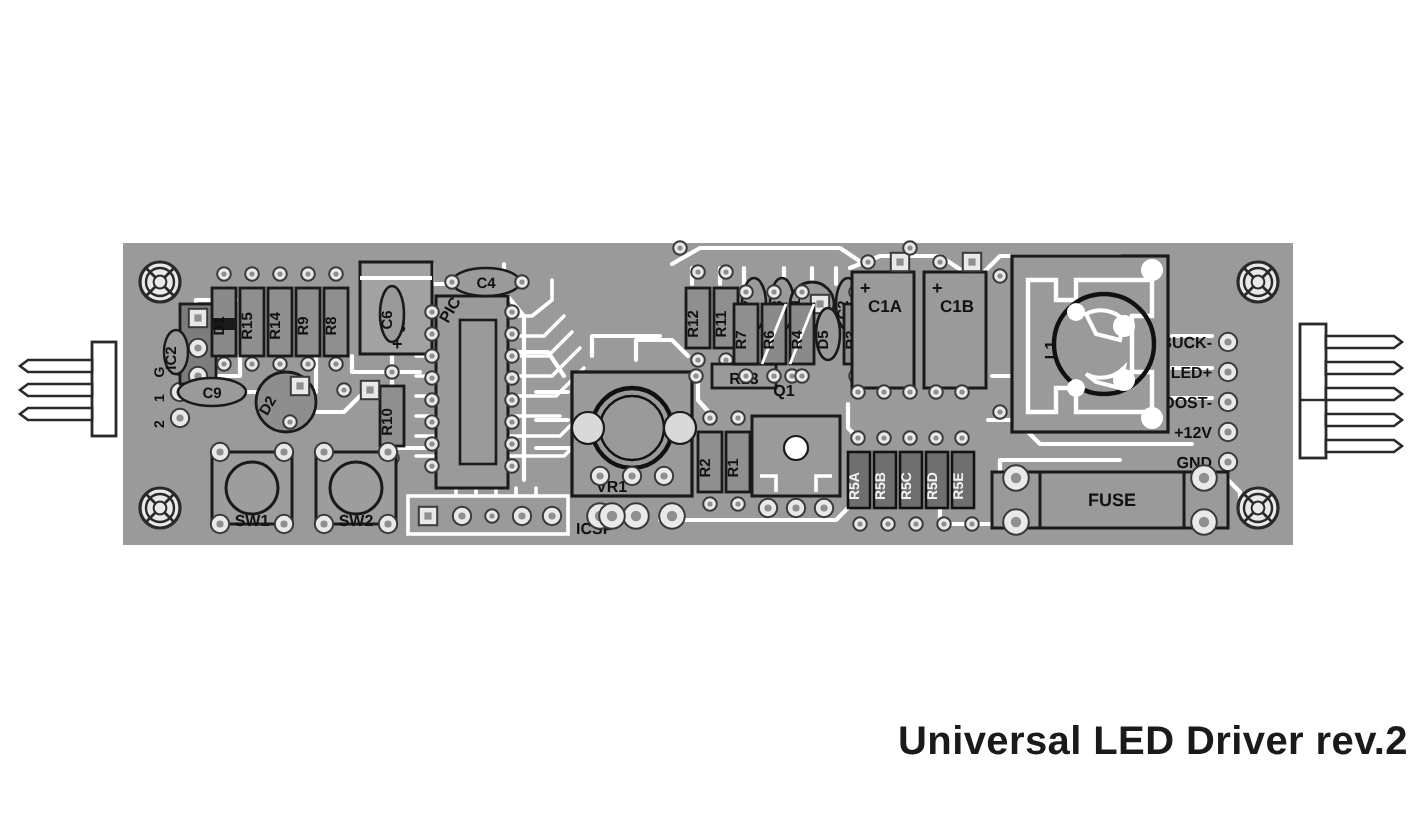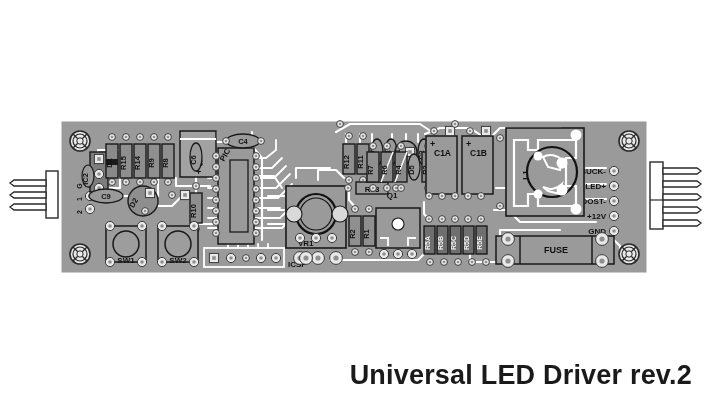--- a/index.html
+++ b/index.html
@@ -1,22 +1,22 @@
 <!DOCTYPE html>
 <html><head>
 <meta charset="utf-8">
 <style>
   html,body{margin:0;padding:0;background:#ffffff;}
   body{width:706px;height:418px;overflow:hidden;font-family:"Liberation Sans",sans-serif;}
   #stage{position:relative;width:706px;height:418px;background:#ffffff;}
   svg{display:block;}
   .ttl{
-    position:absolute; right:14px; top:360px;
+    position:absolute; right:2px; top:360px;
     font-family:"Liberation Sans",sans-serif;
-    font-weight:bold; font-size:27px; color:#1a1a1a;
+    font-weight:bold; font-size:20px; color:#1a1a1a;
     letter-spacing:.2px; white-space:nowrap;
   }
   text{font-family:"Liberation Sans",sans-serif;}
 </style>
 </head>
 <body style="background: rgb(255, 255, 255);">
 
 <div id="stage">
 
 <svg id="art" width="706" height="418" viewBox="0 0 706 418">

